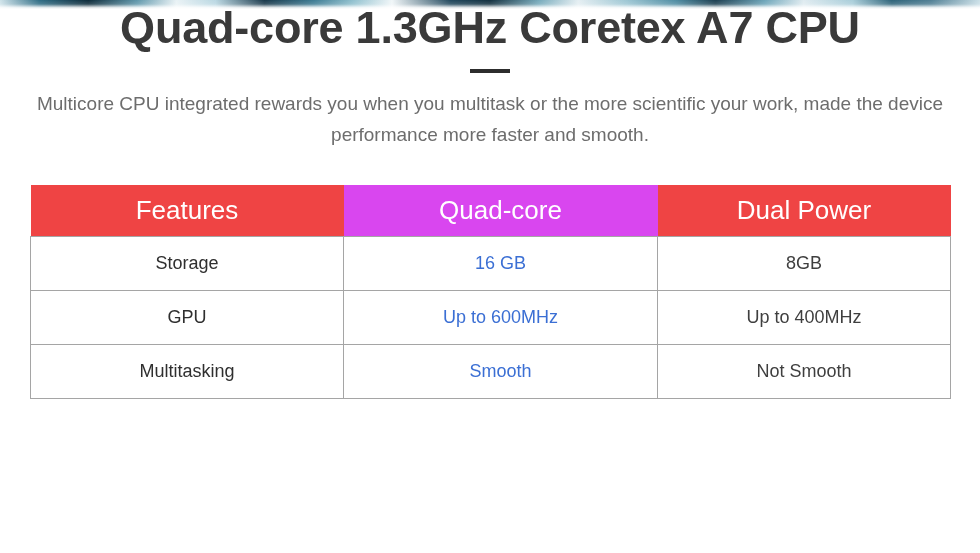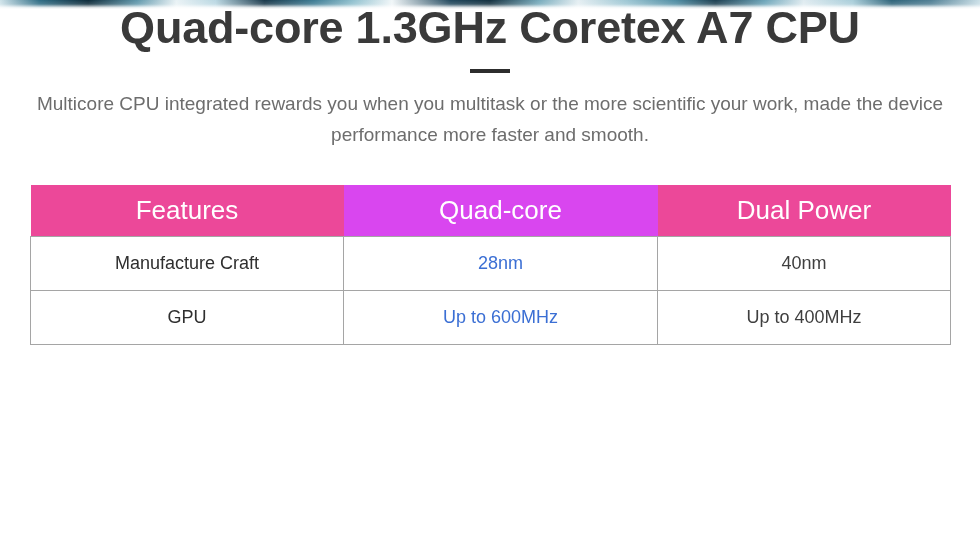--- a/index.html
+++ b/index.html
@@ -82,21 +82,21 @@
     height: 51px;
     font-size: 26px;
     font-weight: normal;
     color: #ffffff;
     text-align: center;
     vertical-align: middle;
     font-family: "Liberation Sans", sans-serif;
     border: none;
     padding: 0;
   }
-  th.head-gray { background: #ec4899; }
+  th.head-gray { background: #ef4444; }
   th.head-blue { background: #d946ef; }
 
   #spec-table td {
     height: 53px;
     font-size: 18px;
     text-align: center;
     vertical-align: middle;
     border: 1px solid #a5a5a5;
     padding: 0;
     font-family: "Liberation Sans Narrow", "Liberation Sans", sans-serif;
@@ -124,23 +124,28 @@
   </colgroup>
   <thead>
     <tr>
       <th class="head-gray">Features</th>
       <th class="head-blue">Quad-core</th>
       <th class="head-gray">Dual Power</th>
     </tr>
   </thead>
   <tbody>
     <tr>
-      <td class="cell-feature">Manufacture Craft</td>
-      <td class="cell-primary">28nm</td>
-      <td class="cell-secondary">40nm</td>
+      <td class="cell-feature">Storage</td>
+      <td class="cell-primary">16 GB</td>
+      <td class="cell-secondary">8GB</td>
     </tr>
     <tr>
       <td class="cell-feature">GPU</td>
       <td class="cell-primary">Up to 600MHz</td>
       <td class="cell-secondary">Up to 400MHz</td>
     </tr>
+    <tr>
+      <td class="cell-feature">Multitasking</td>
+      <td class="cell-primary">Smooth</td>
+      <td class="cell-secondary">Not Smooth</td>
+    </tr>
   </tbody>
 </table>
 
 </body></html>

